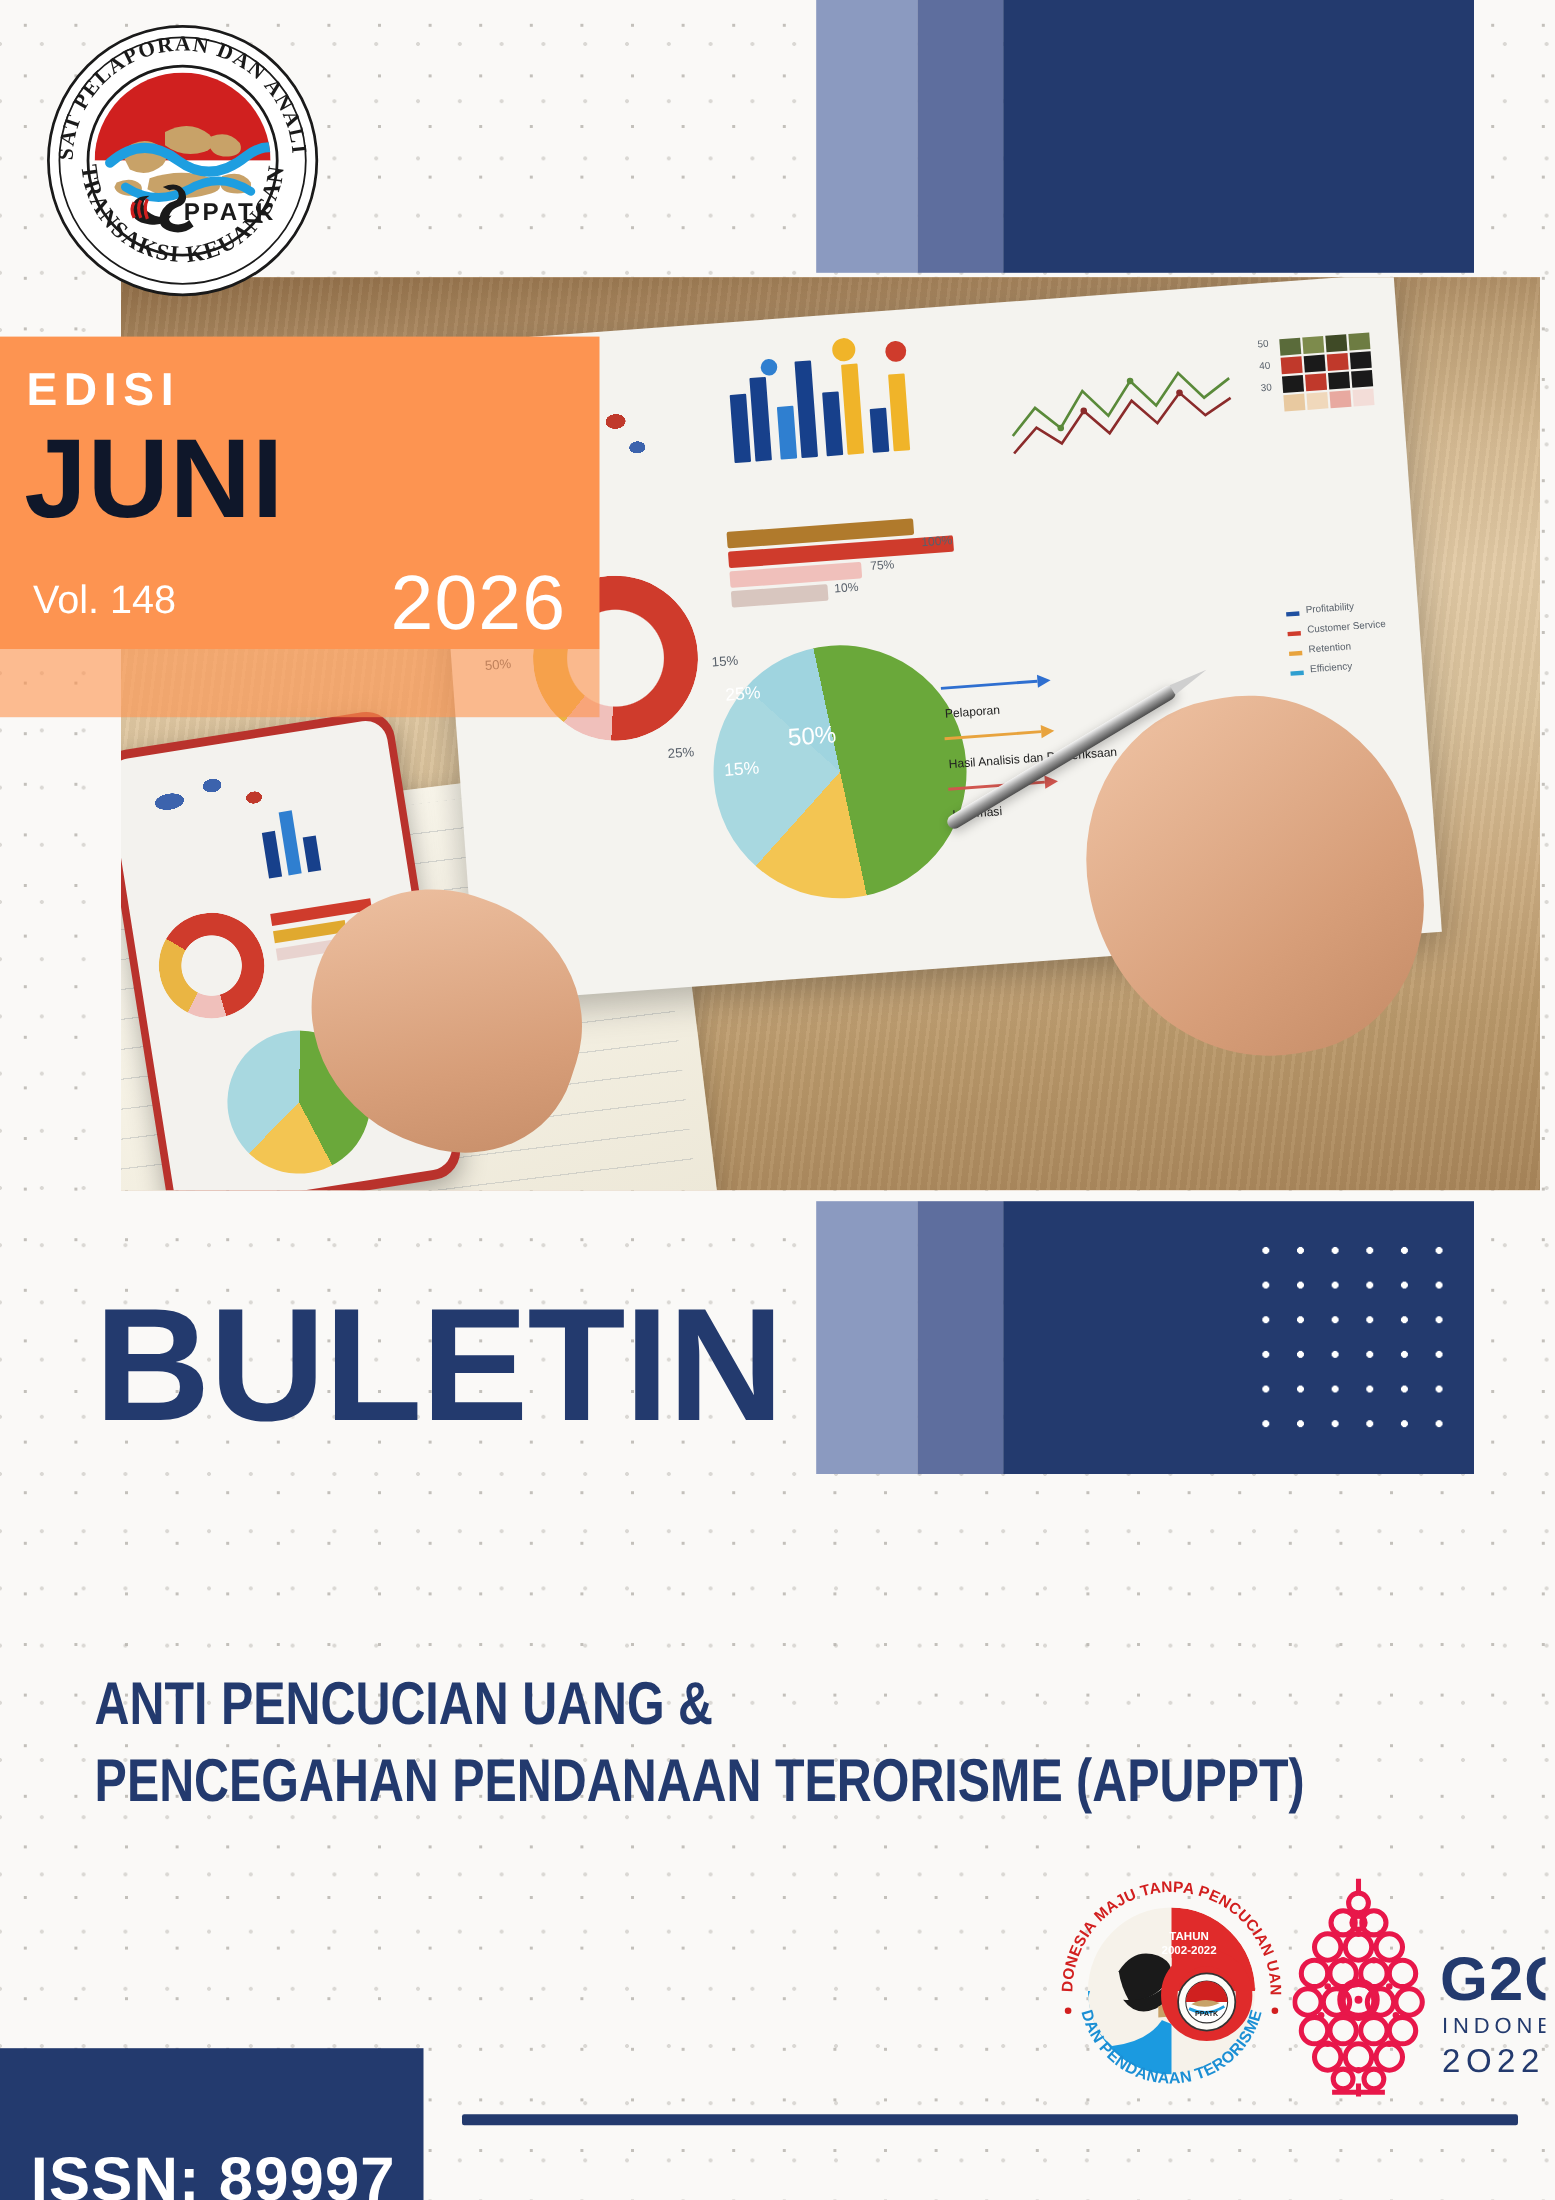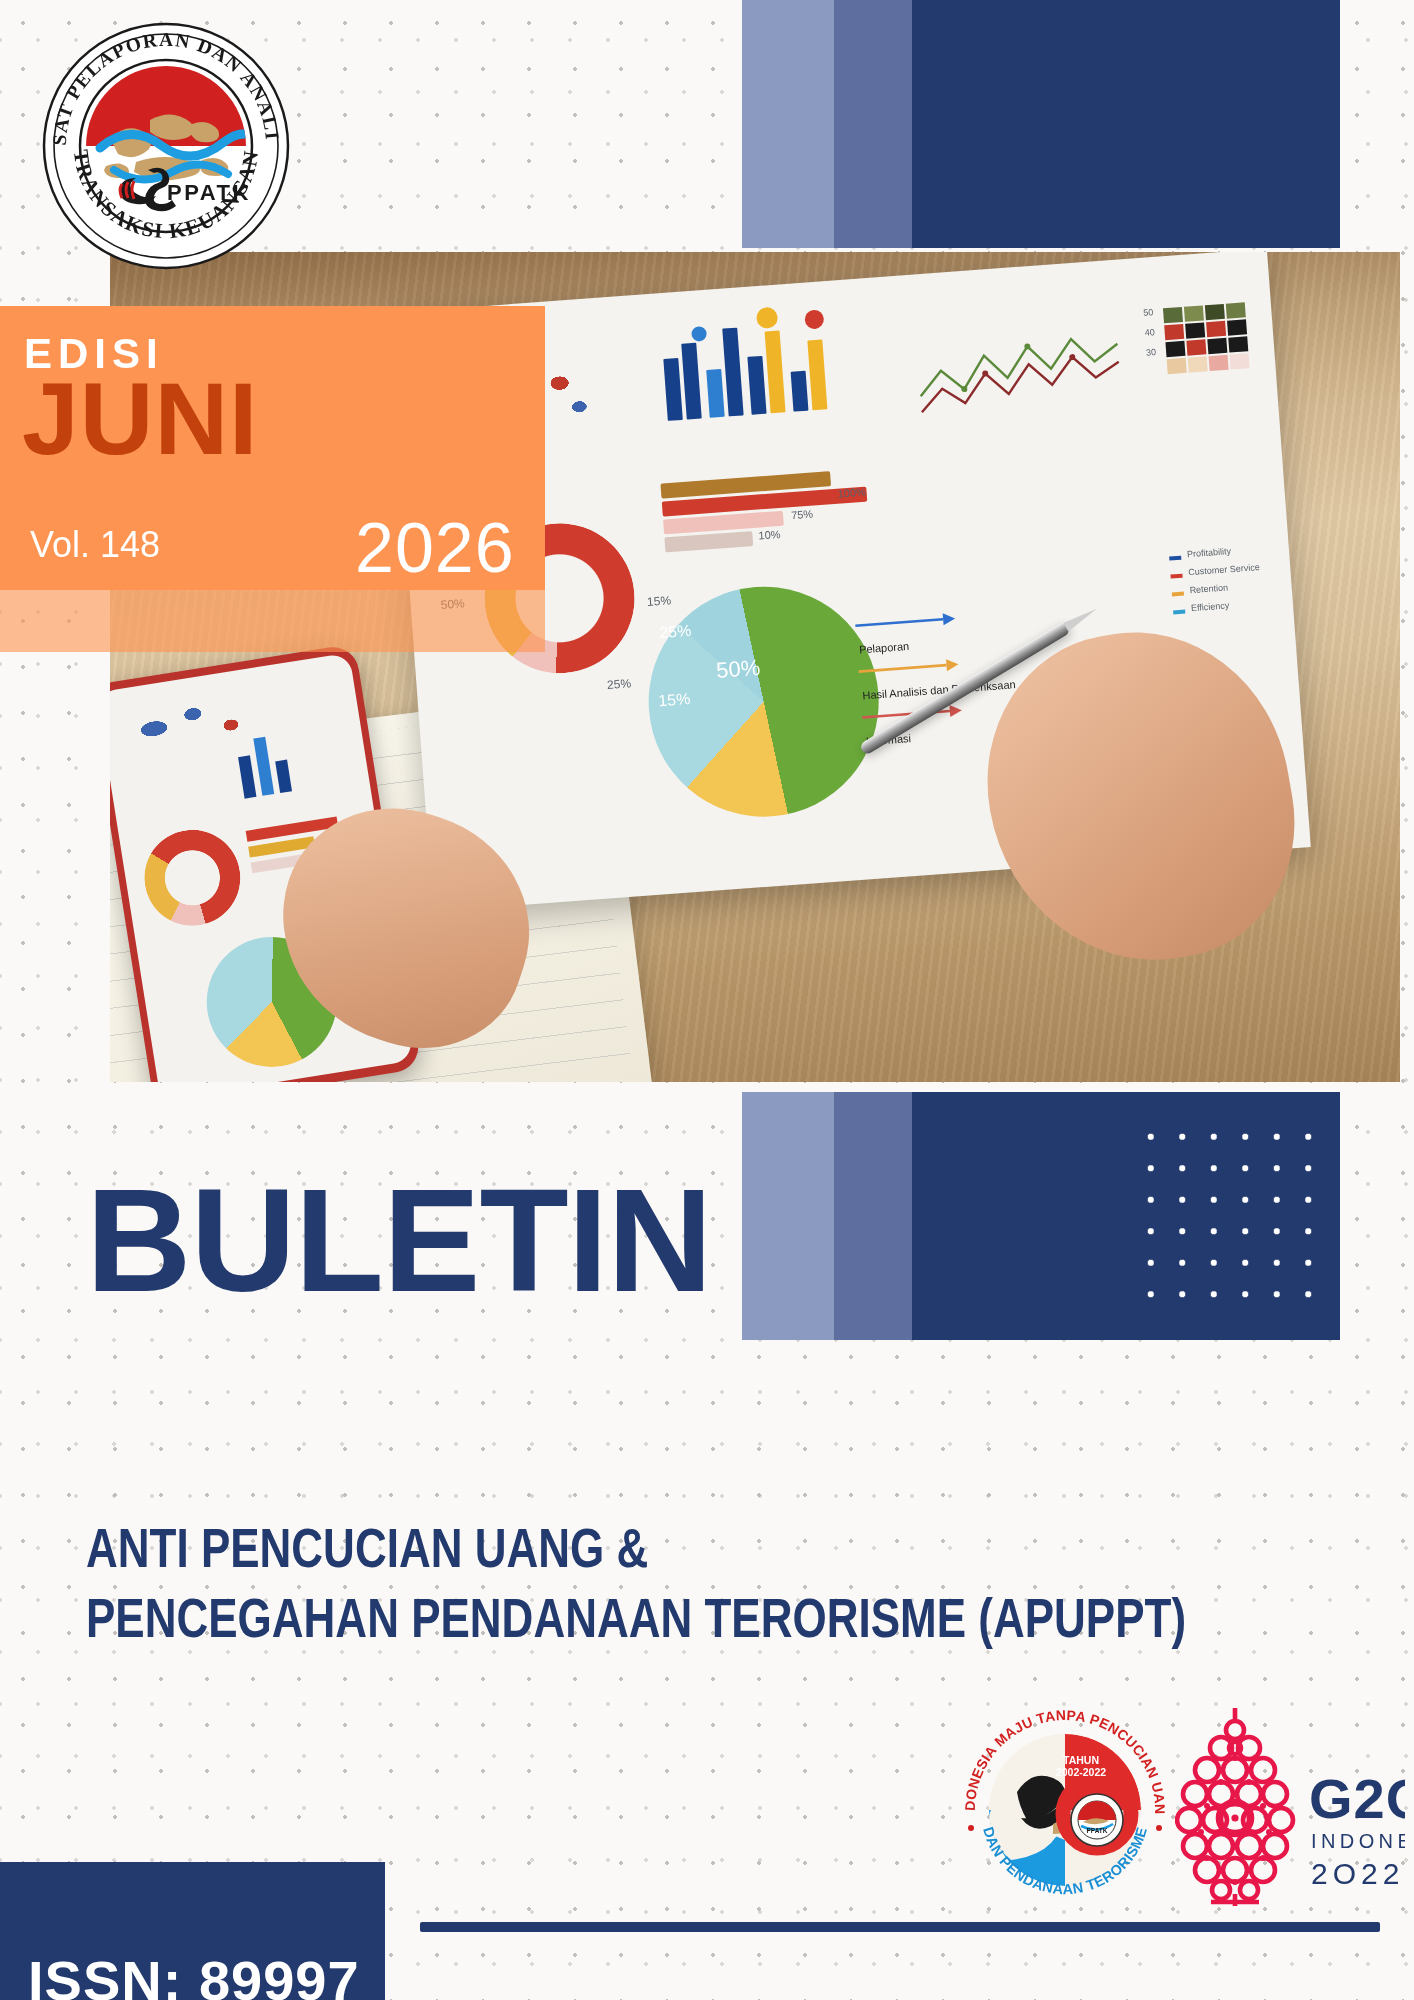--- a/index.html
+++ b/index.html
@@ -136,22 +136,22 @@
   }
   .edition-fade{
     position:absolute;left:0;top:590px;width:545px;height:62px;
     background:rgba(253,148,81,.62);
   }
   .ed-edisi{
     position:absolute;left:24px;top:330px;
     font-size:42px;letter-spacing:6px;color:#fff;font-weight:600;
   }
   .ed-month{
-    position:absolute;left:22px;top:368px;
-    font-size:102px;line-height:1;color:#c2410c;font-weight:700;letter-spacing:1px;
+    position:absolute;left:22px;top:384px;
+    font-size:102px;line-height:1;color:#0f172a;font-weight:700;letter-spacing:1px;
   }
   .ed-vol{
     position:absolute;left:30px;top:524px;
     font-size:36px;color:#fff;font-weight:400;
   }
   .ed-year{
     position:absolute;left:355px;top:508px;
     font-size:70px;color:#fff;font-weight:400;letter-spacing:1px;
   }
 

